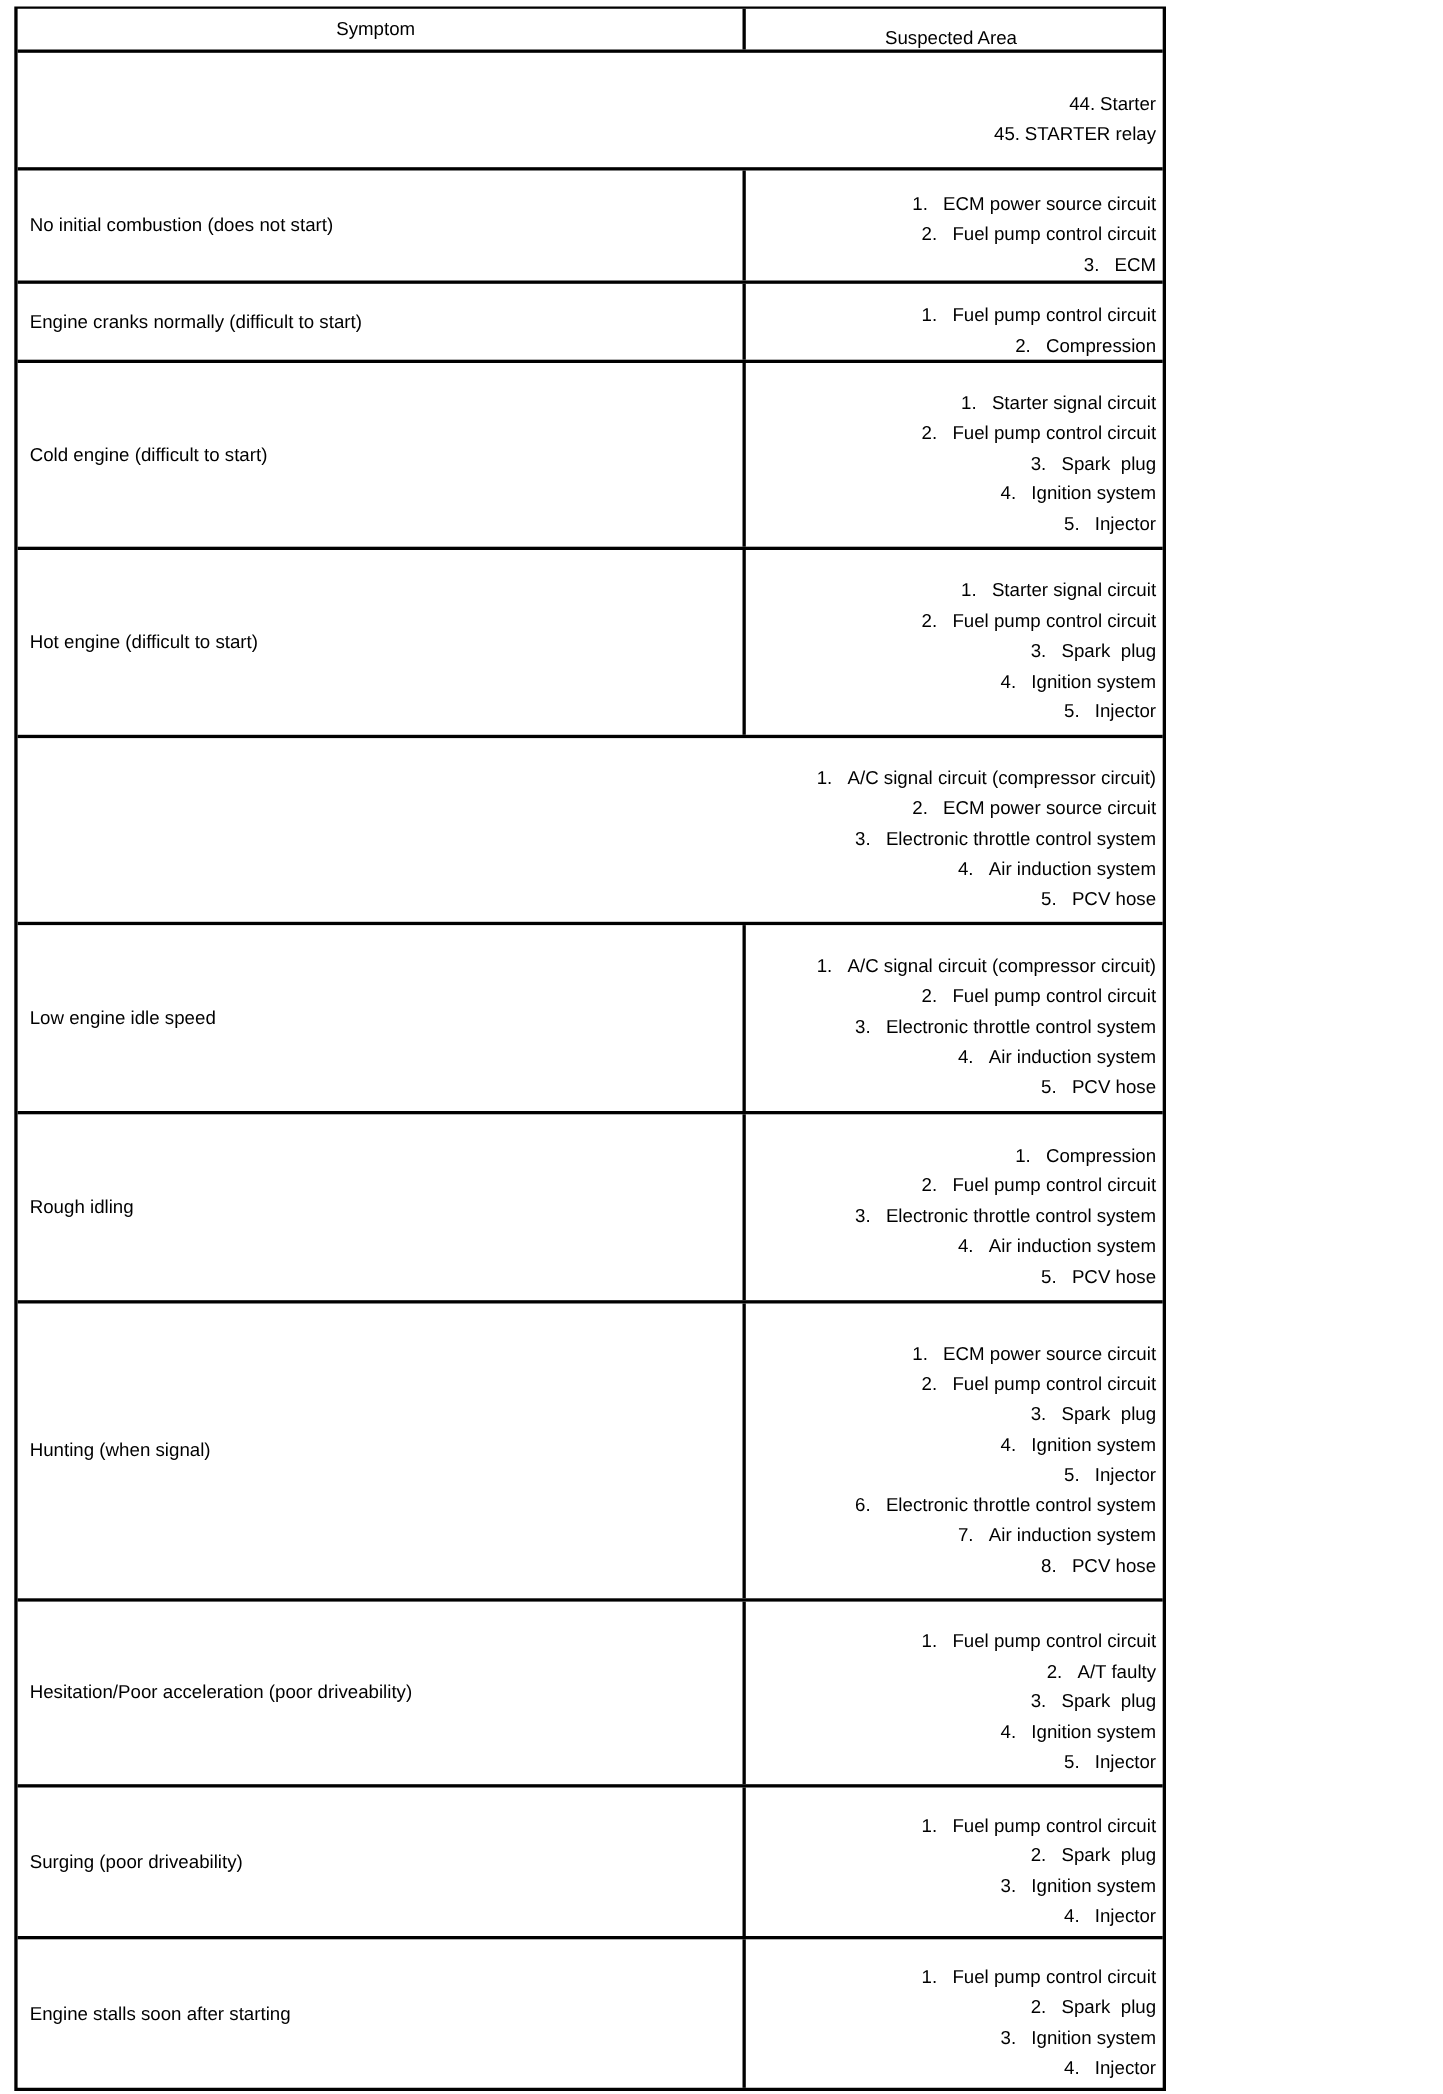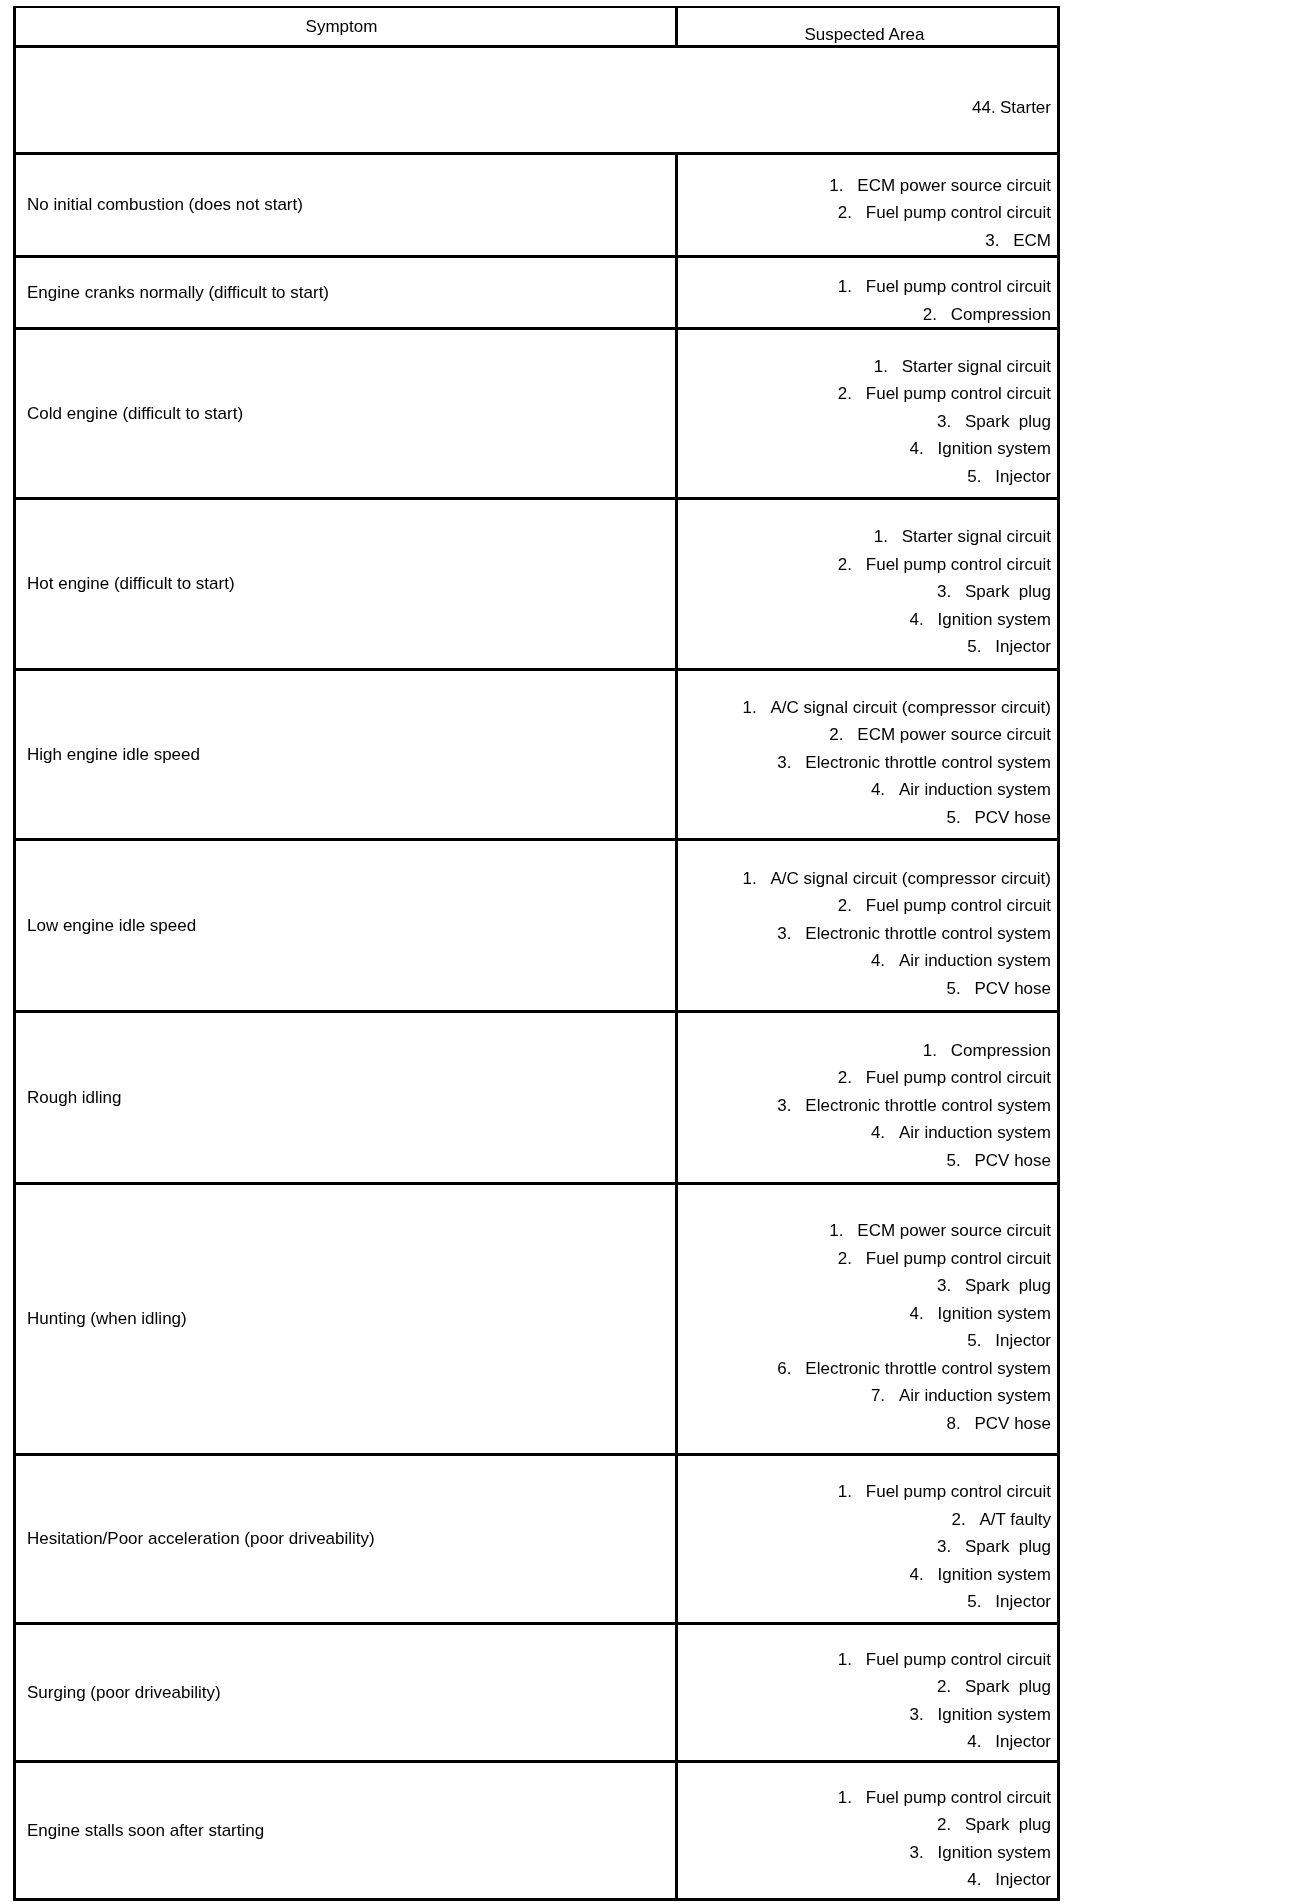--- a/index.html
+++ b/index.html
@@ -101,20 +101,24 @@
       <span>Suspected Area</span>
     </div>
   </div>
   <div class="tbody">
       <div class="row">
         <div class="cell cell-areas">
           <div class="area-item">
             <span class="num">44.</span>
             <span class="label">Starter</span>
           </div>
+          <div class="area-item">
+            <span class="num">45.</span>
+            <span class="label">STARTER relay</span>
+          </div>
         </div>
       </div>
       <div class="row">
         <div class="cell cell-symptom">
           <span class="symptom-text">No initial combustion (does not start)</span>
         </div>
         <div class="cell cell-areas">
           <div class="area-item">
             <span class="num">1.</span>
             <span class="label">ECM power source circuit</span>
@@ -192,23 +196,20 @@
             <span class="num">4.</span>
             <span class="label">Ignition system</span>
           </div>
           <div class="area-item">
             <span class="num">5.</span>
             <span class="label">Injector</span>
           </div>
         </div>
       </div>
       <div class="row">
-        <div class="cell cell-symptom">
-          <span class="symptom-text">High engine idle speed</span>
-        </div>
         <div class="cell cell-areas">
           <div class="area-item">
             <span class="num">1.</span>
             <span class="label">A/C signal circuit (compressor circuit)</span>
           </div>
           <div class="area-item">
             <span class="num">2.</span>
             <span class="label">ECM power source circuit</span>
           </div>
           <div class="area-item">
@@ -274,21 +275,21 @@
             <span class="label">Air induction system</span>
           </div>
           <div class="area-item">
             <span class="num">5.</span>
             <span class="label">PCV hose</span>
           </div>
         </div>
       </div>
       <div class="row">
         <div class="cell cell-symptom">
-          <span class="symptom-text">Hunting (when idling)</span>
+          <span class="symptom-text">Hunting (when signal)</span>
         </div>
         <div class="cell cell-areas">
           <div class="area-item">
             <span class="num">1.</span>
             <span class="label">ECM power source circuit</span>
           </div>
           <div class="area-item">
             <span class="num">2.</span>
             <span class="label">Fuel pump control circuit</span>
           </div>

